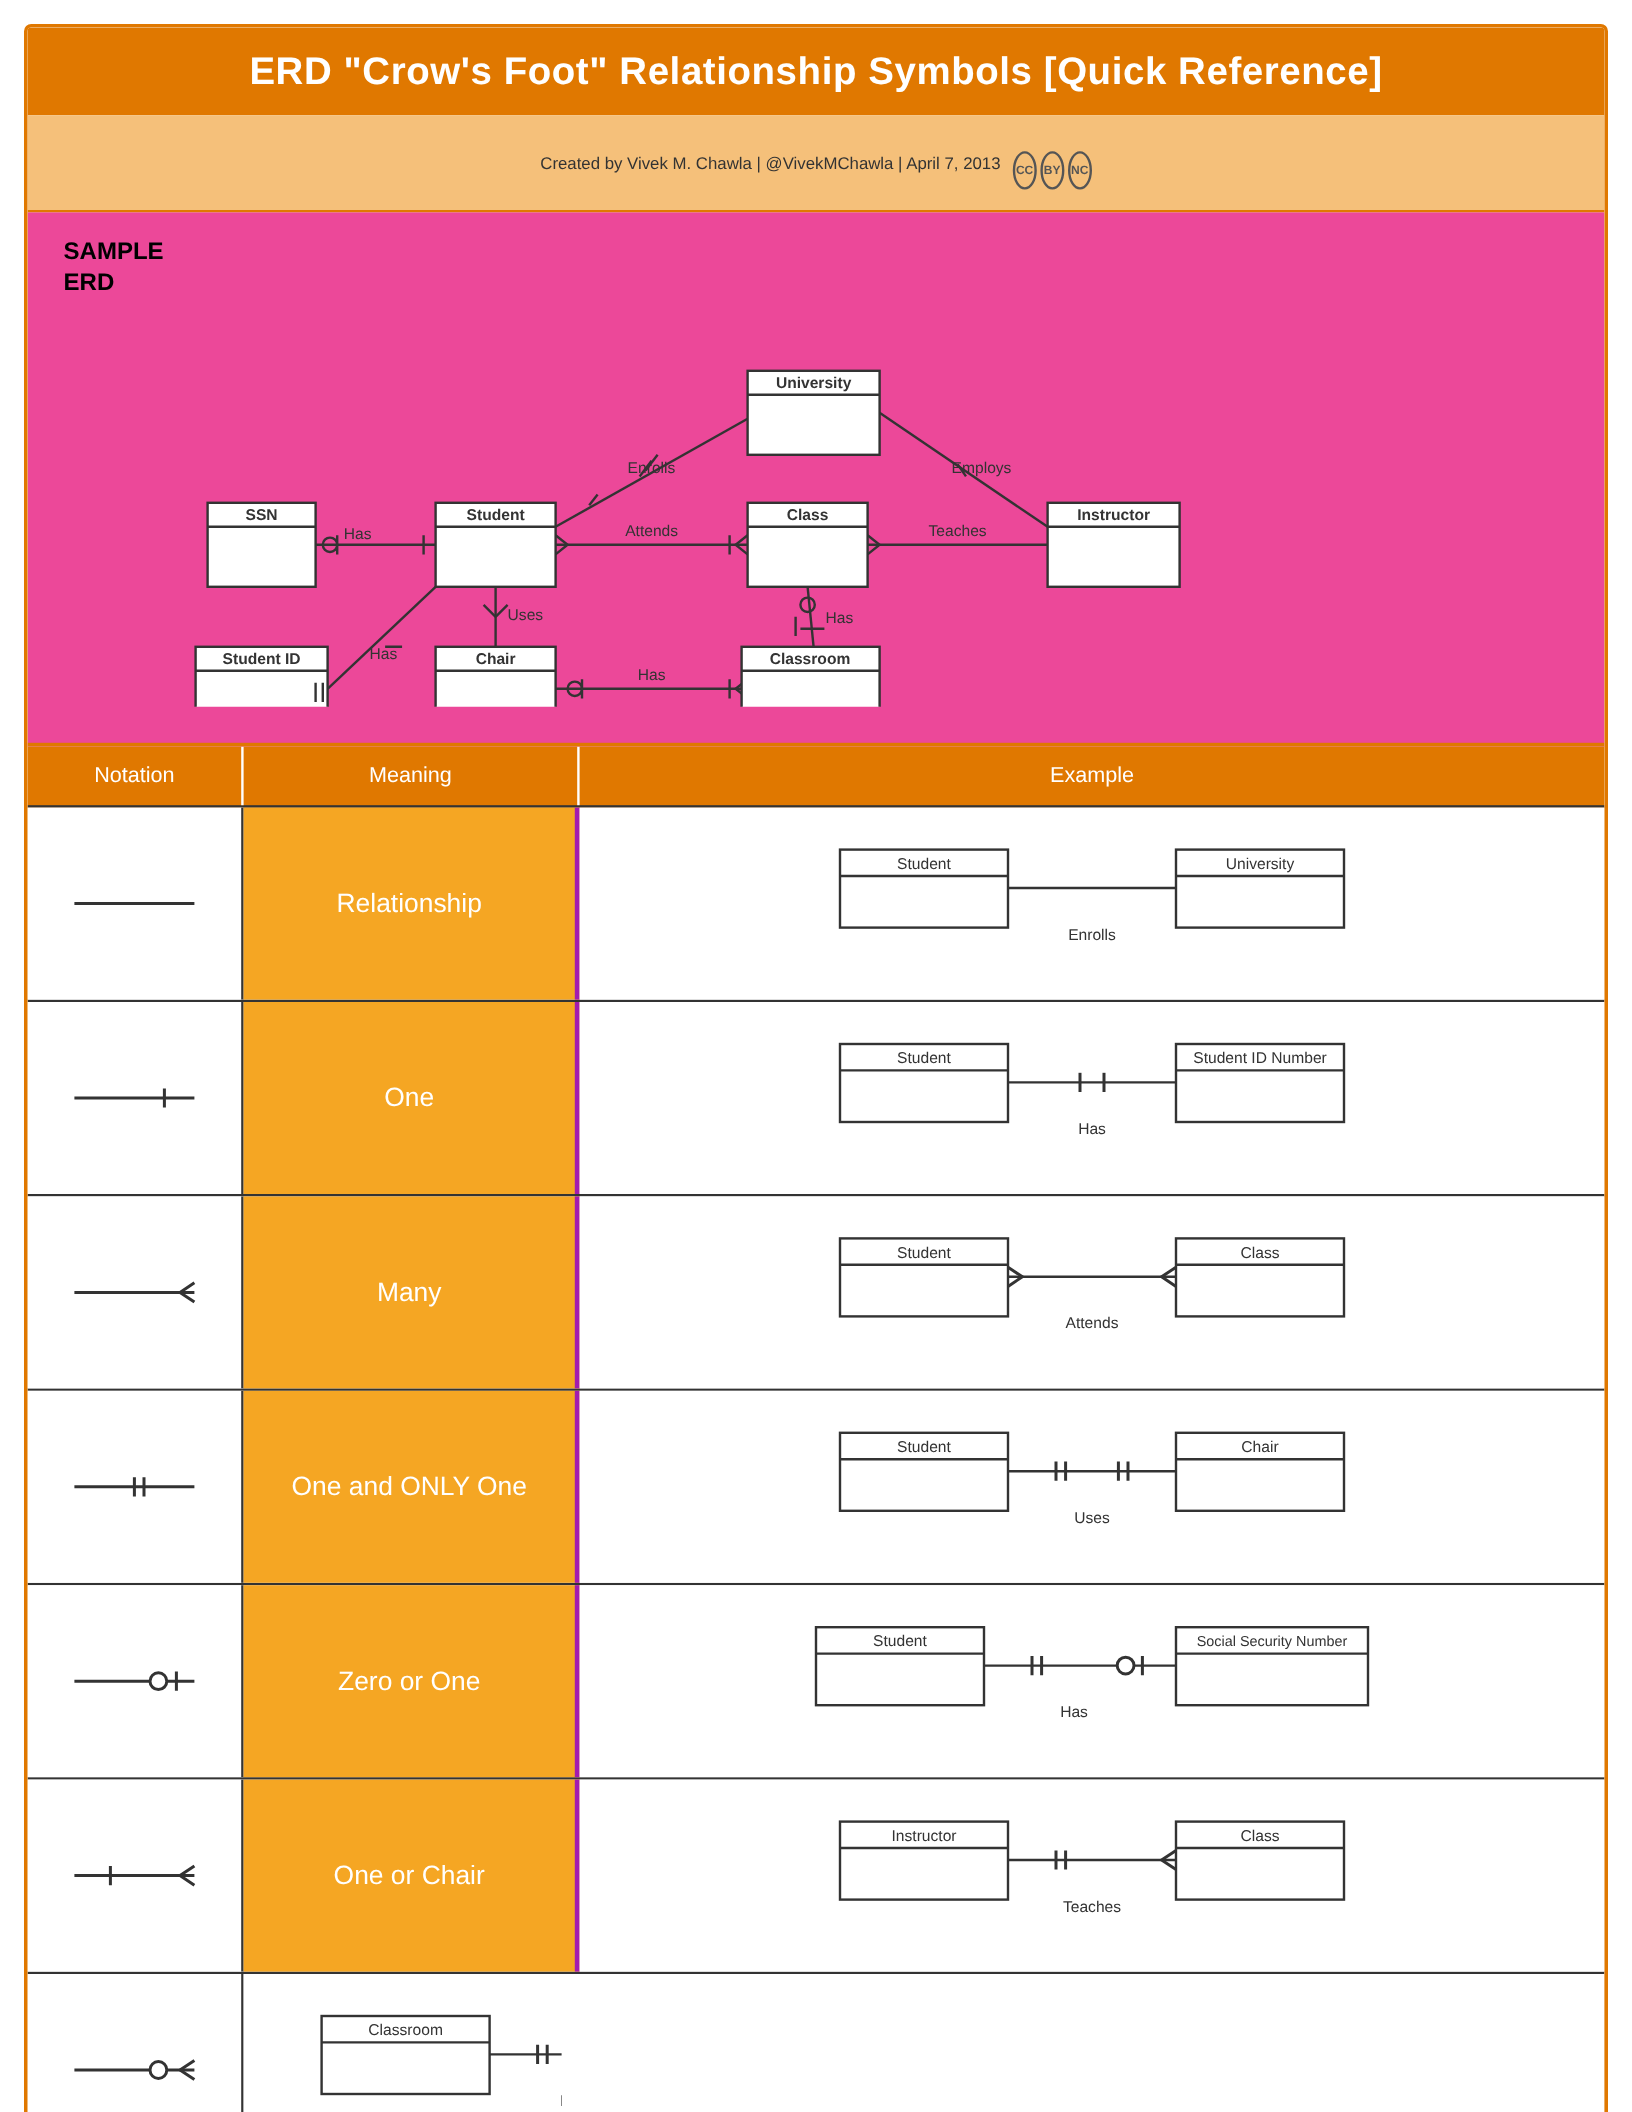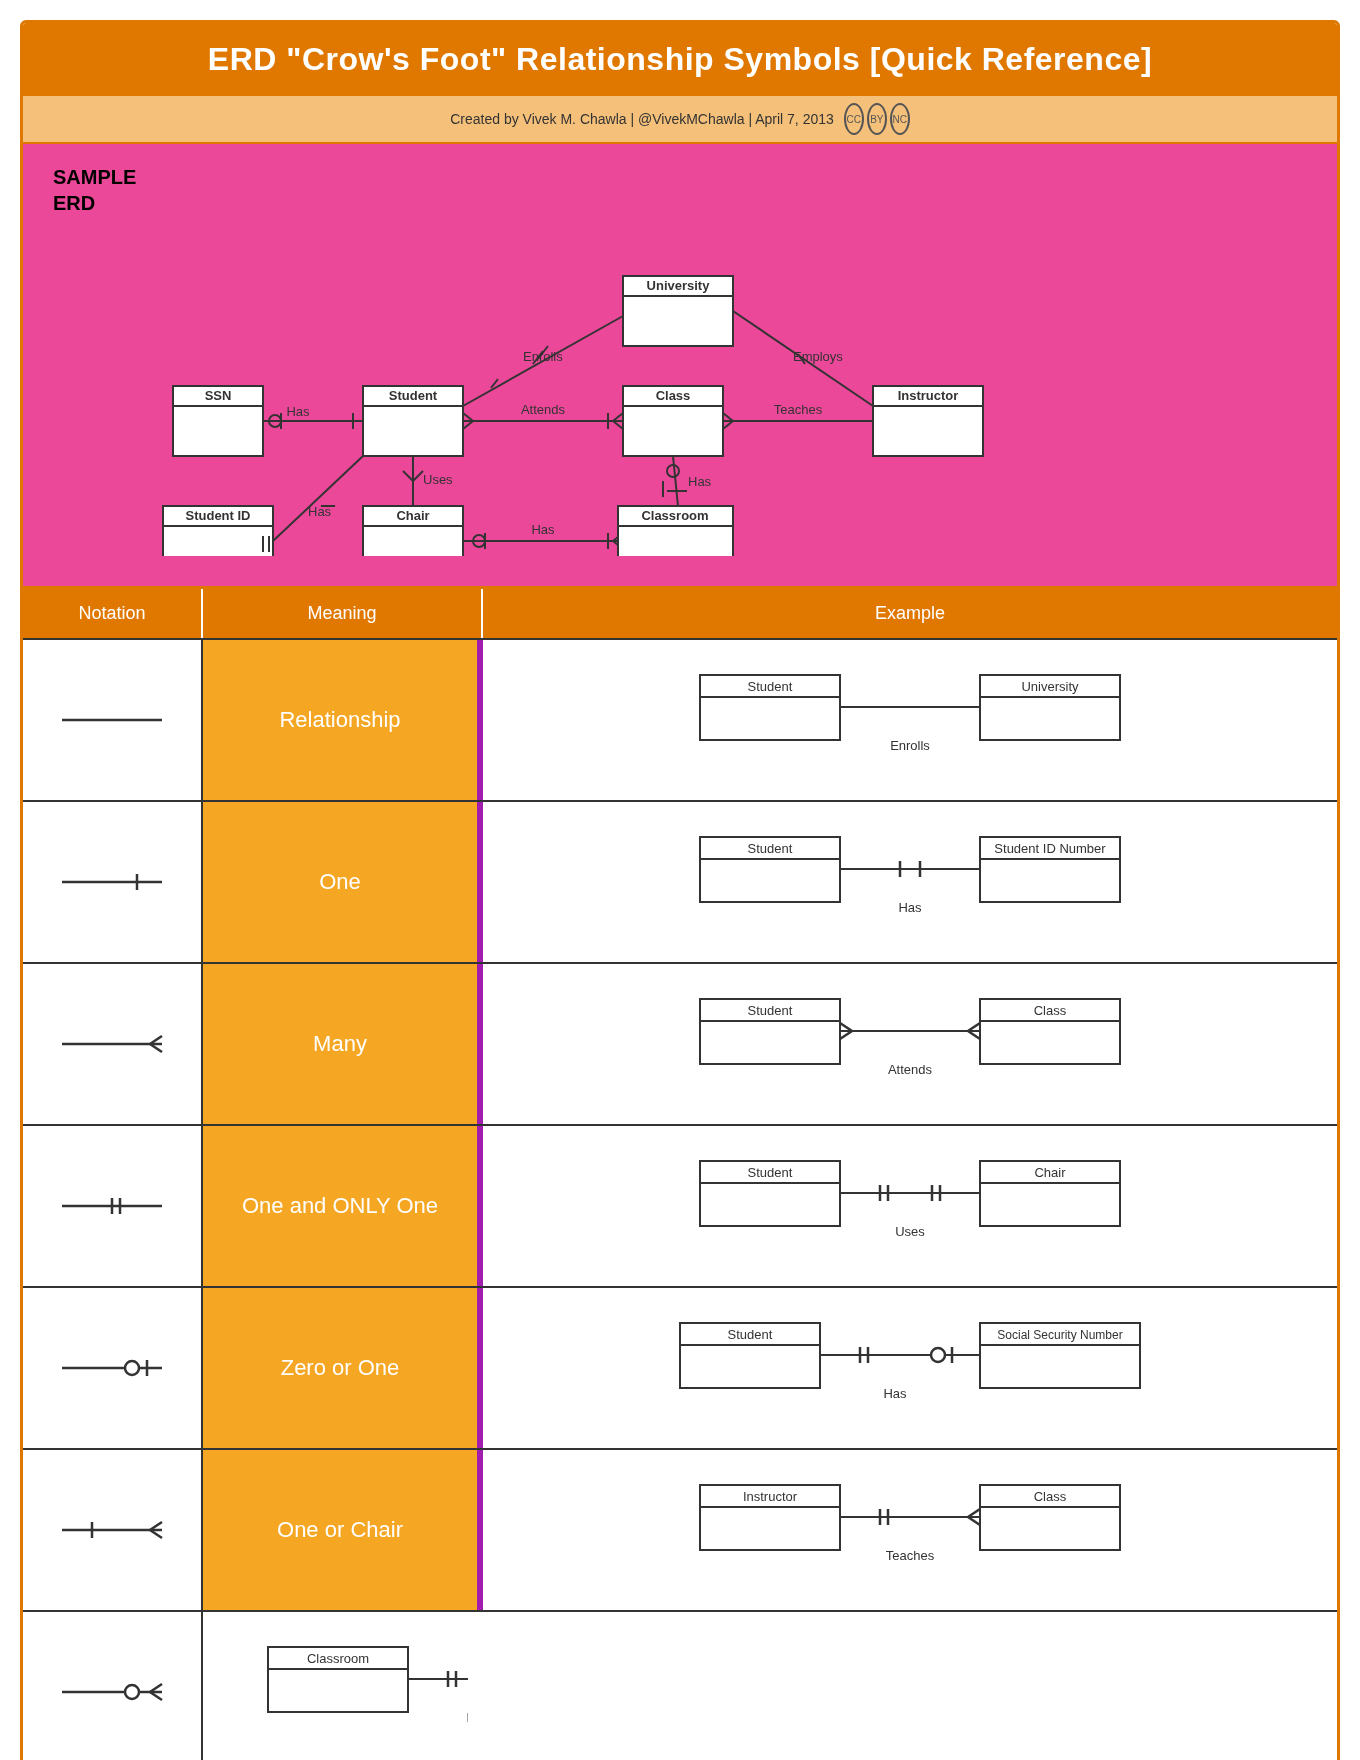--- a/index.html
+++ b/index.html
@@ -21,21 +21,21 @@
       color: #fff;
       font-size: 32px;
       font-weight: bold;
       text-align: center;
       padding: 18px 10px;
       letter-spacing: 0.5px;
     }
     .subtitle-bar {
       background: #f5c07a;
       text-align: center;
-      padding: 7px 10px;
+      padding: 17px 10px;
       font-size: 14px;
       color: #333;
       border-bottom: 2px solid #e07800;
       display: flex;
       align-items: center;
       justify-content: center;
       gap: 10px;
     }
     .cc-icons {
       display: inline-flex;
@@ -44,22 +44,23 @@
     }
     .cc-circle {
       border: 2px solid #555;
       border-radius: 50%;
       width: 20px;
       height: 32px;
       display: inline-flex;
       align-items: center;
       justify-content: center;
       font-size: 10px;
-      font-weight: normal;
+      font-weight: bold;
       color: #555;
+      margin-top: 13px;
     }
 
     
     .erd-section {
       background: #ec4899;
       border-bottom: 3px solid #e07800;
       padding: 20px 30px 30px 30px;
       position: relative;
       min-height: 380px;
     }
@@ -110,21 +111,21 @@
 
     .notation-symbol-cell {
       border-right: 2px solid #333;
       display: flex;
       align-items: center;
       justify-content: center;
       background: #fff;
     }
     .notation-meaning-cell {
       background: #f5a623;
-      border-right: 6px solid #a21caf;
+      border-right: 4px solid #a21caf;
       display: flex;
       align-items: center;
       justify-content: center;
       font-size: 22px;
       color: #fff;
       font-weight: normal;
     }
     .notation-example-cell {
       background: #fff;
       display: flex;

